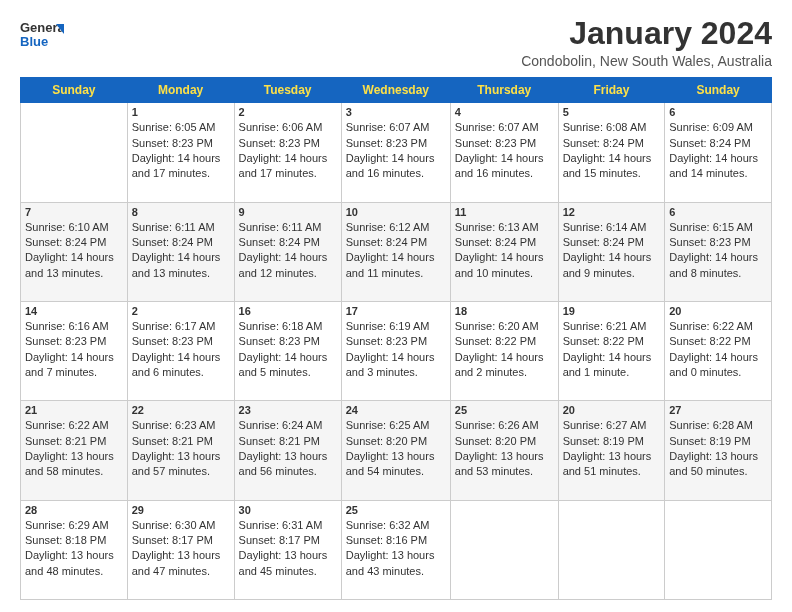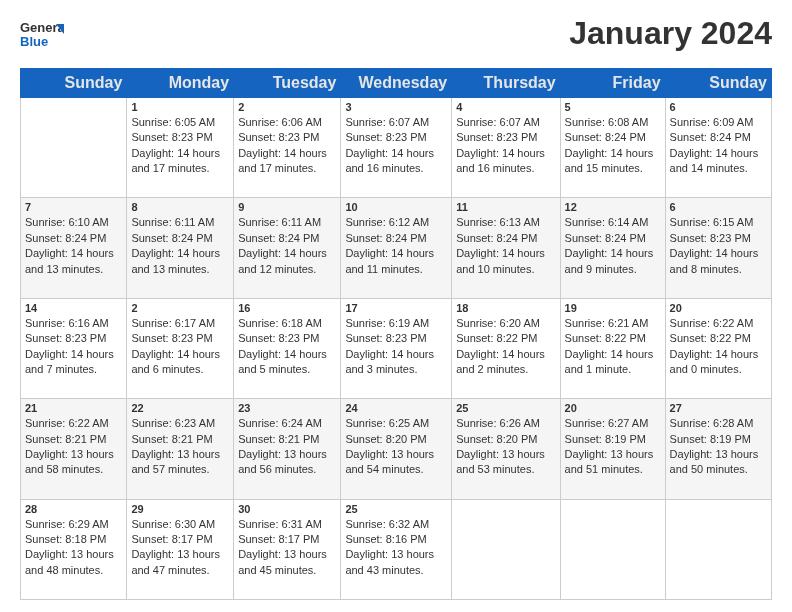--- a/index.html
+++ b/index.html
@@ -42,25 +42,25 @@
       color: #555;
       margin-top: 2px;
     }
     .calendar-table {
       width: 100%;
       border-collapse: collapse;
       flex: 1;
     }
     .calendar-table th {
       background-color: #1565c0;
-      color: #e5e5e5;
-      font-size: 16px;
+      color: #fde047;
+      font-size: 12px;
       font-weight: bold;
       padding: 5px 4px;
-      text-align: right;
+      text-align: center;
       border: 1px solid #1565c0;
     }
     .calendar-table td {
       border: 1px solid #ccc;
       vertical-align: top;
       padding: 3px 4px;
       width: 113px;
       font-size: 9.5px;
       color: #333;
       height: 88px;
@@ -92,20 +92,21 @@
       <div>
         <svg width="44" height="40" viewBox="0 0 44 40">
           <text x="0" y="16" font-family="Arial" font-weight="bold" font-size="13" fill="#333">General</text>
           <text x="0" y="30" font-family="Arial" font-weight="bold" font-size="13" fill="#1565c0">Blue</text>
           <polygon points="36,8 44,8 44,18" fill="#1565c0"></polygon>
         </svg>
       </div>
     </div>
     <div class="title-block">
       <div class="calendar-title">January 2024</div>
+      <div class="calendar-subtitle">Condobolin, New South Wales, Australia</div>
     </div>
   </div>
 
   <table class="calendar-table">
     <thead>
       <tr class="header-row">
         <th>Sunday</th>
         <th>Monday</th>
         <th>Tuesday</th>
         <th>Wednesday</th>

